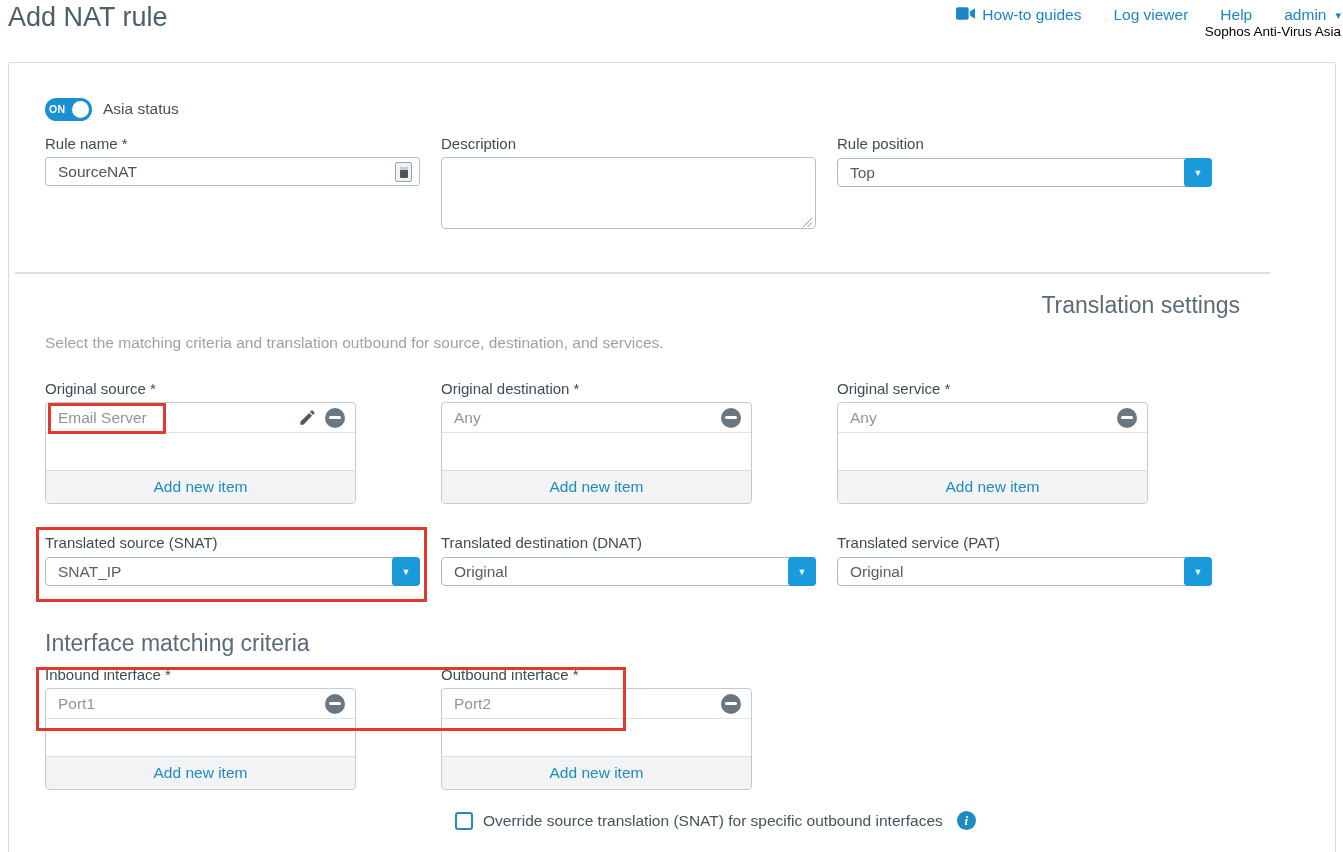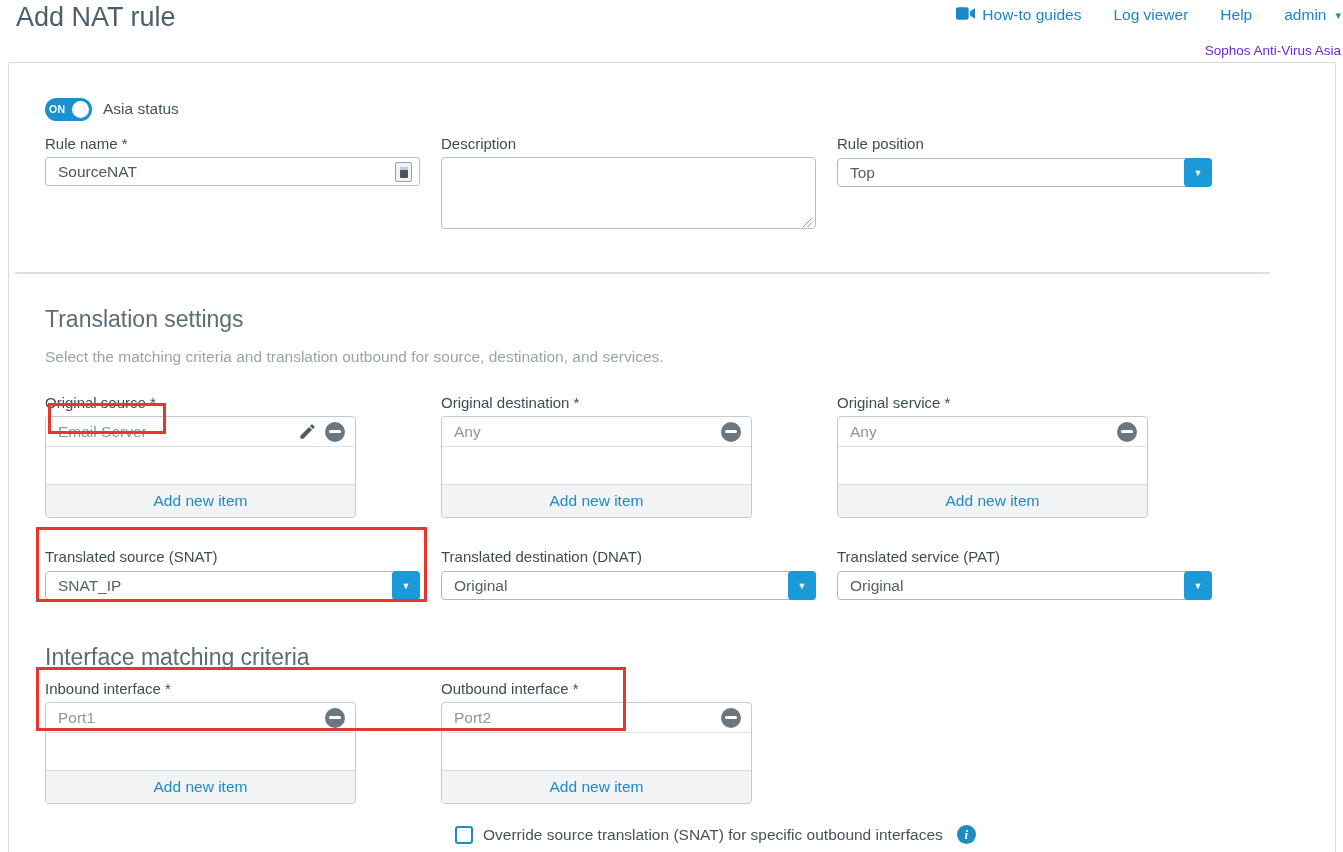--- a/index.html
+++ b/index.html
@@ -1,26 +1,26 @@
 <!DOCTYPE html>
 <html><head>
 <meta charset="utf-8">
 <style>
   * { box-sizing: border-box; margin: 0; padding: 0; }
   html, body { width: 1343px; height: 852px; overflow: hidden; background: #fff;
     font-family: "Liberation Sans", sans-serif; color: #3e4c58; }
 
   
   .page-header { position: relative; height: 56px; }
-  .page-title { position: absolute; left: 16px; top: 2px; font-size: 27px; font-weight: 400; color: #4d5e6b; }
+  .page-title { position: absolute; left: 8px; top: 2px; font-size: 27px; font-weight: 400; color: #4d5e6b; }
   .header-right { position: absolute; right: 2px; top: 6px; text-align: right; }
   .header-links { display: flex; align-items: center; gap: 32px; justify-content: flex-end; }
   .header-links a { color: #1d86c8; font-size: 15.5px; text-decoration: none; display: flex; align-items: center; gap: 7px; cursor: pointer; }
   .caret-sm { font-size: 11px; margin-left: 2px; }
-  .account-name { margin-top: 19px; color: #6d28d9; font-size: 13.5px; }
+  .account-name { margin-top: 0; color: #000000; font-size: 13.5px; }
 
   
   .card { position: absolute; left: 8px; top: 62px; width: 1328px; height: 900px;
     background: #fff; border: 1px solid #d7dbde; border-radius: 2px;
     padding: 34px 95px 40px 36px; }
 
   .row { display: flex; gap: 21px; }
   .col { width: 375px; flex: 0 0 375px; }
   label.field-label { display: block; font-size: 15px; color: #3e4c58; margin-bottom: 5px; }
 
@@ -51,21 +51,21 @@
 
   
   .select { position: relative; width: 375px; height: 29px; border: 1px solid #aeb9bf; border-radius: 4px; background: #fff; cursor: pointer; margin-top: 6px; }
   .select-value { position: absolute; left: 12px; top: 5px; font-size: 15.5px; color: #55606a; }
   .select-btn { position: absolute; right: -1px; top: -1px; width: 28px; height: 29px; background: #1a9ad8;
     border-radius: 4px; display: flex; align-items: center; justify-content: center; color: #fff; font-size: 9px; }
 
   .divider { margin: 39px -30px 0 -30px; border: none; border-top: 2px solid #dcdfe1; }
 
   h2.section-heading { font-size: 23px; font-weight: 400; color: #5b6b77; }
-  .translation-heading { margin-top: 32px; }
+  .translation-heading { margin-top: 18px; text-align: right; }
   .section-subtitle { margin-top: 15px; font-size: 15.5px; color: #9aa3a9; }
 
   .fields-row-2 { margin-top: 28px; }
   .fields-row-3 { margin-top: 30px; }
   .interface-heading { margin-top: 44px; }
   .fields-row-4 { margin-top: 9px; }
 
   
   .list-box { width: 311px; border: 1px solid #c3cbd0; border-radius: 4px; background: #fff; overflow: hidden; }
   .list-item { height: 30px; border-bottom: 1px solid #dfe3e5; display: flex; align-items: center;

